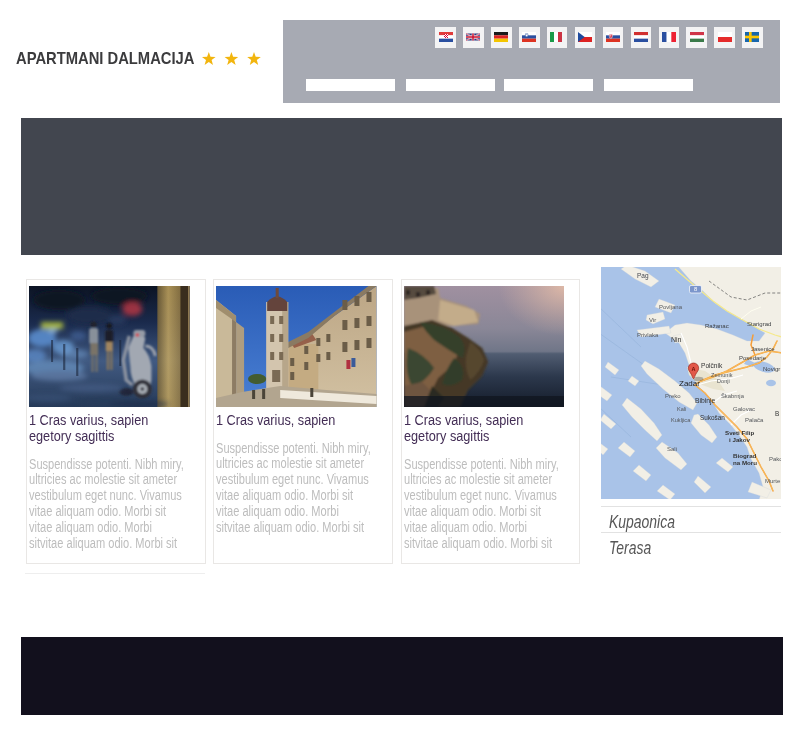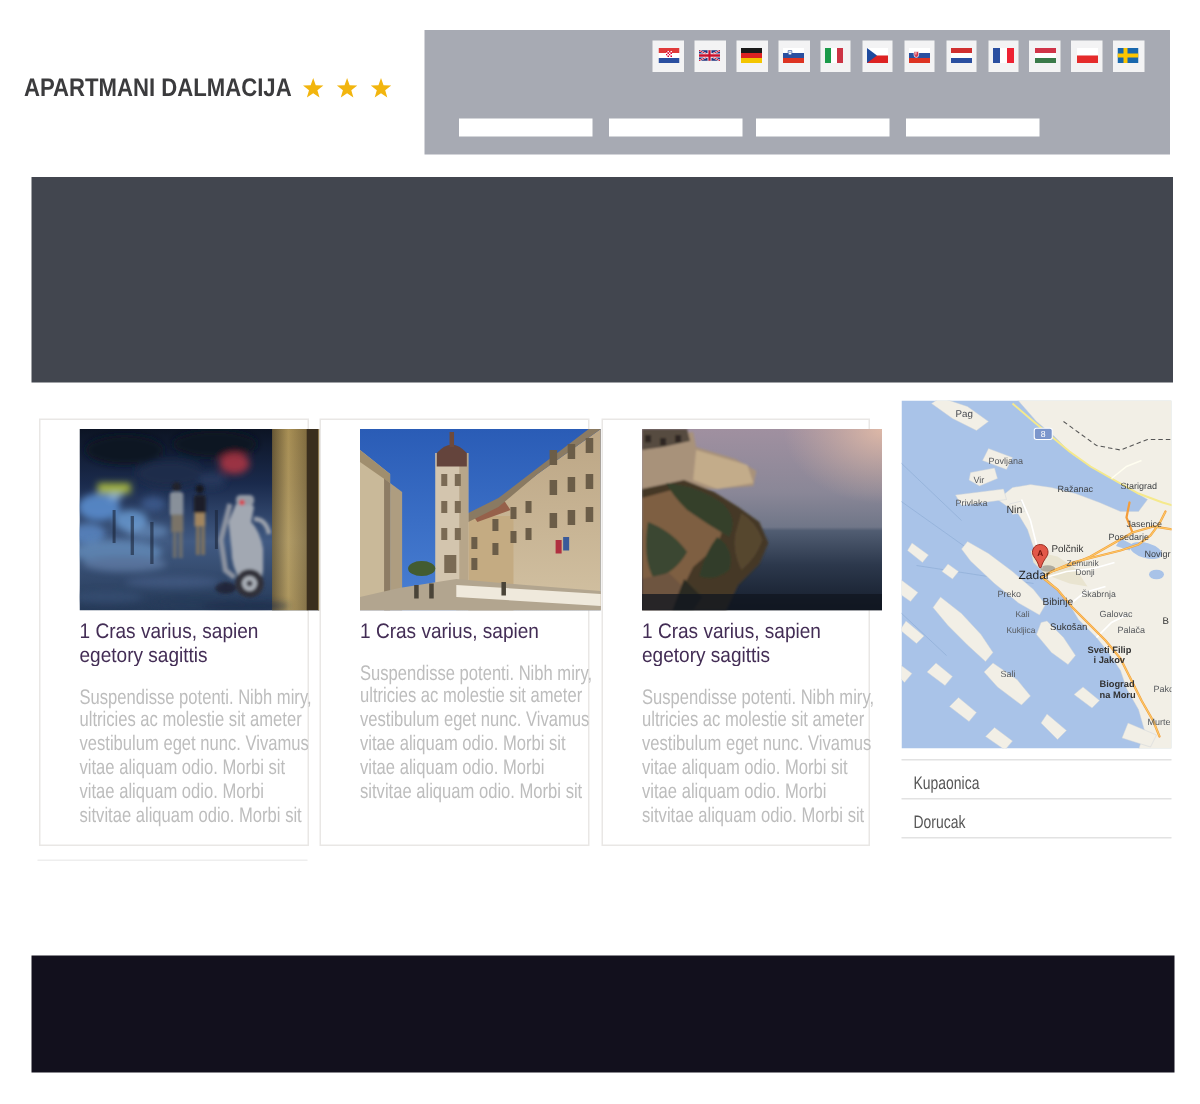--- a/index.html
+++ b/index.html
@@ -10,29 +10,29 @@
 #stars { position:absolute; left:202px; top:52px; }
 #topbox { position:absolute; left:283px; top:20px; width:497px; height:83px; background:#a7aab3; }
 .ftile { position:absolute; top:6.8px; width:20.6px; height:21px; background:#f3f3f4; }
 .ftile svg { position:absolute; left:3.3px; top:5.5px; }
 .navbox { position:absolute; top:59px; width:89px; height:11.5px; background:#fff; }
 
 
 #hero { position:absolute; left:21px; top:118px; width:761px; height:137px; background:#42464f; }
 
 
-.card { position:absolute; top:278.5px; width:179.5px; height:285.5px; background:#fff; border:1px solid #e9e7e5; padding:6px 26px; }
+.card { position:absolute; top:278.5px; width:179.5px; height:285.5px; background:#fff; border:1px solid #e9e7e5; padding:6px 2px; }
 .card .pic { width:160.5px; height:121px; display:block; }
 .card h3 { font-size:14px; line-height:16px; font-weight:normal; color:#432d55; margin-top:5px; transform:scaleX(0.907); transform-origin:0 0; white-space:nowrap; }
 .card p { font-size:14px; line-height:15.9px; color:#bdbdbd; margin-top:13px; transform:scaleX(0.79); transform-origin:0 0; white-space:nowrap; }
 
 
 #map { position:absolute; left:601px; top:267px; width:180px; height:232px; }
 #amen { position:absolute; left:601px; top:505.5px; width:180px; }
-#amen div { height:26.8px; line-height:30px; border-top:1px solid #e2e2e2; padding-left:8px; font-size:12px; color:#565656; }
+#amen div { height:26.8px; line-height:30px; border-top:1px solid #e2e2e2; padding-left:8px; font-size:18px; color:#565656;font-style:italic; }
 #amen div span { display:inline-block; transform:scaleX(0.775); transform-origin:0 0; }
 #amen div.last { border-bottom:1px solid #e2e2e2; }
 #pagerline { position:absolute; left:25px; top:573px; width:180px; border-top:1px solid #eee; }
 
 
 #footer { position:absolute; left:21px; top:637px; width:762px; height:78px; background:#12101d; }
 </style>
 </head>
 <body>
 <div id="logo">APARTMANI DALMACIJA</div>
@@ -469,17 +469,17 @@
     <text x="164" y="216">Murte</text>
   </g>
 
   <ellipse cx="97.5" cy="112" rx="5" ry="2.2" fill="#444" opacity="0.35"></ellipse>
   <path d="M92.5 96 C89.4 96 87.3 98.4 87.3 101.2 C87.3 104.3 90.4 105.7 91.7 110.8 Q92.5 112.6 93.3 110.8 C94.6 105.7 97.7 104.3 97.7 101.2 C97.7 98.4 95.6 96 92.5 96 Z" fill="#e25849" stroke="#8e2016" stroke-width="0.6"></path>
   <text x="92.5" y="103.6" font-size="5.5" fill="#6b1008" text-anchor="middle" font-weight="bold" font-family="Liberation Sans">A</text>
 </svg>
 
 <div id="amen">
   <div><span>Kupaonica</span></div>
-  <div class="last"><span>Dorucak</span></div>
+  <div><span>Terasa</span></div>
 </div>
 <div id="pagerline"></div>
 
 <div id="footer"></div>
 
 </body></html>

